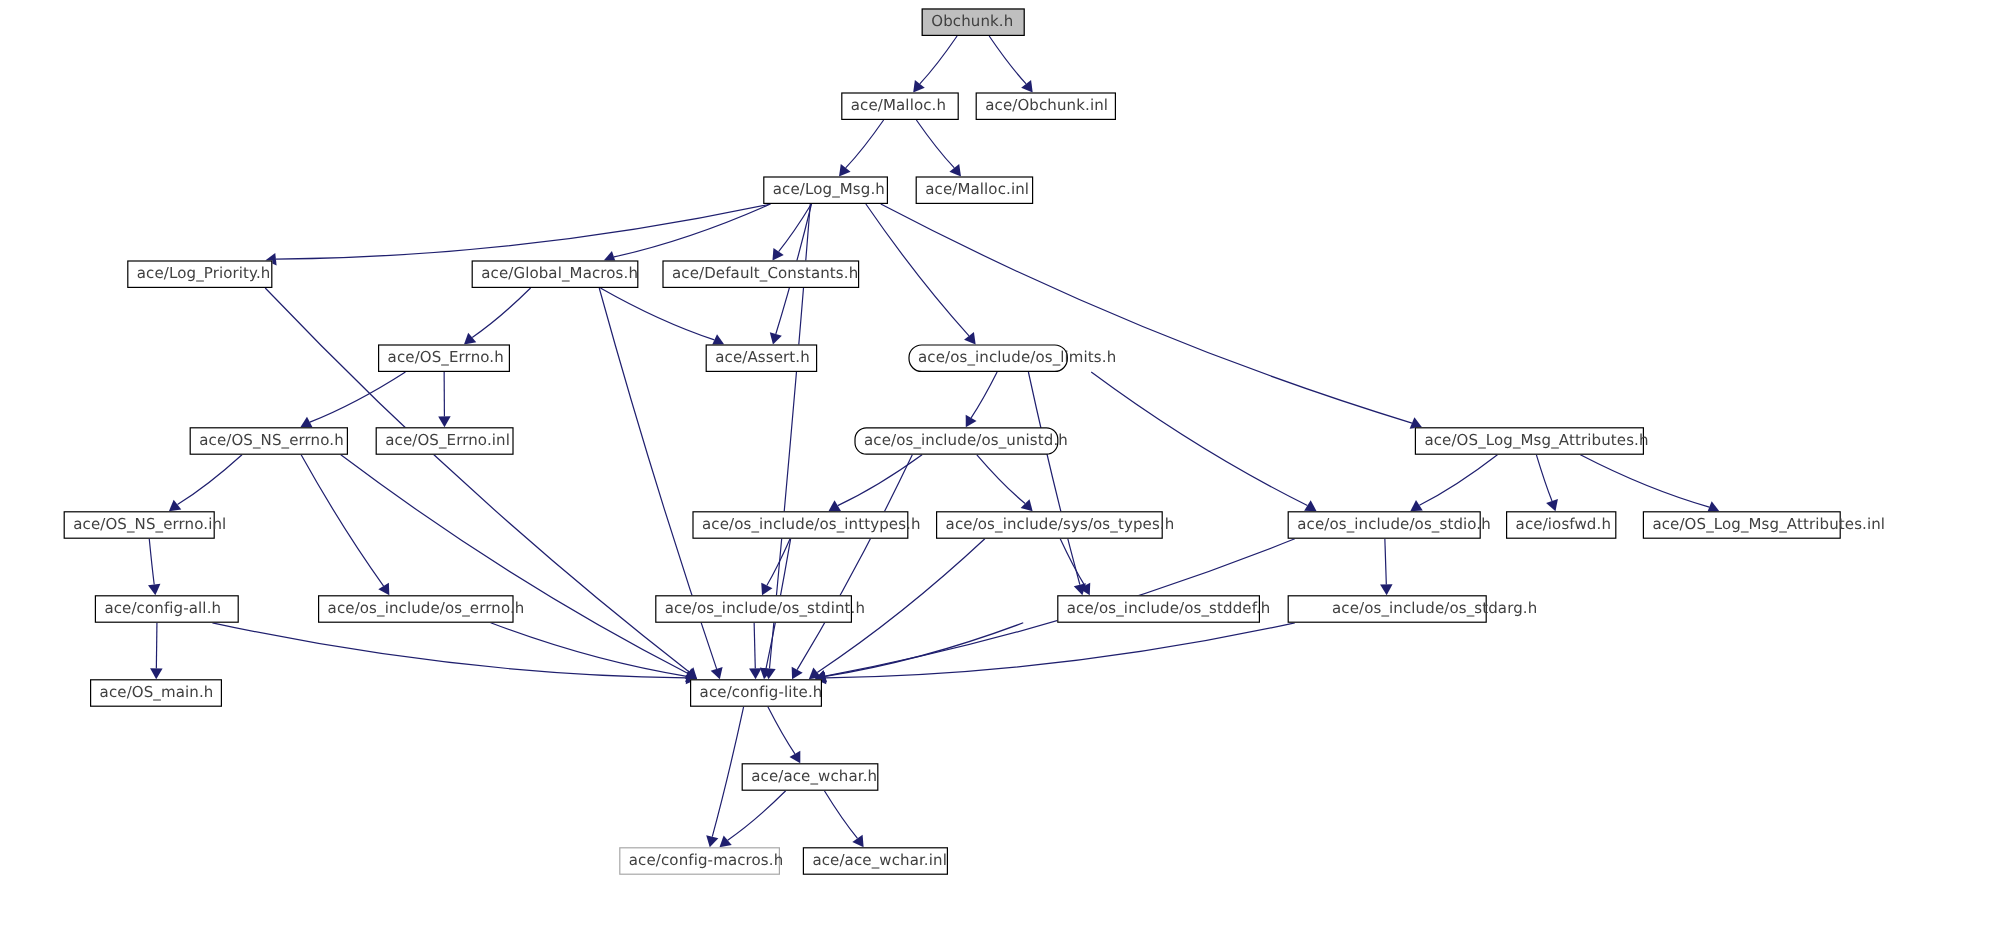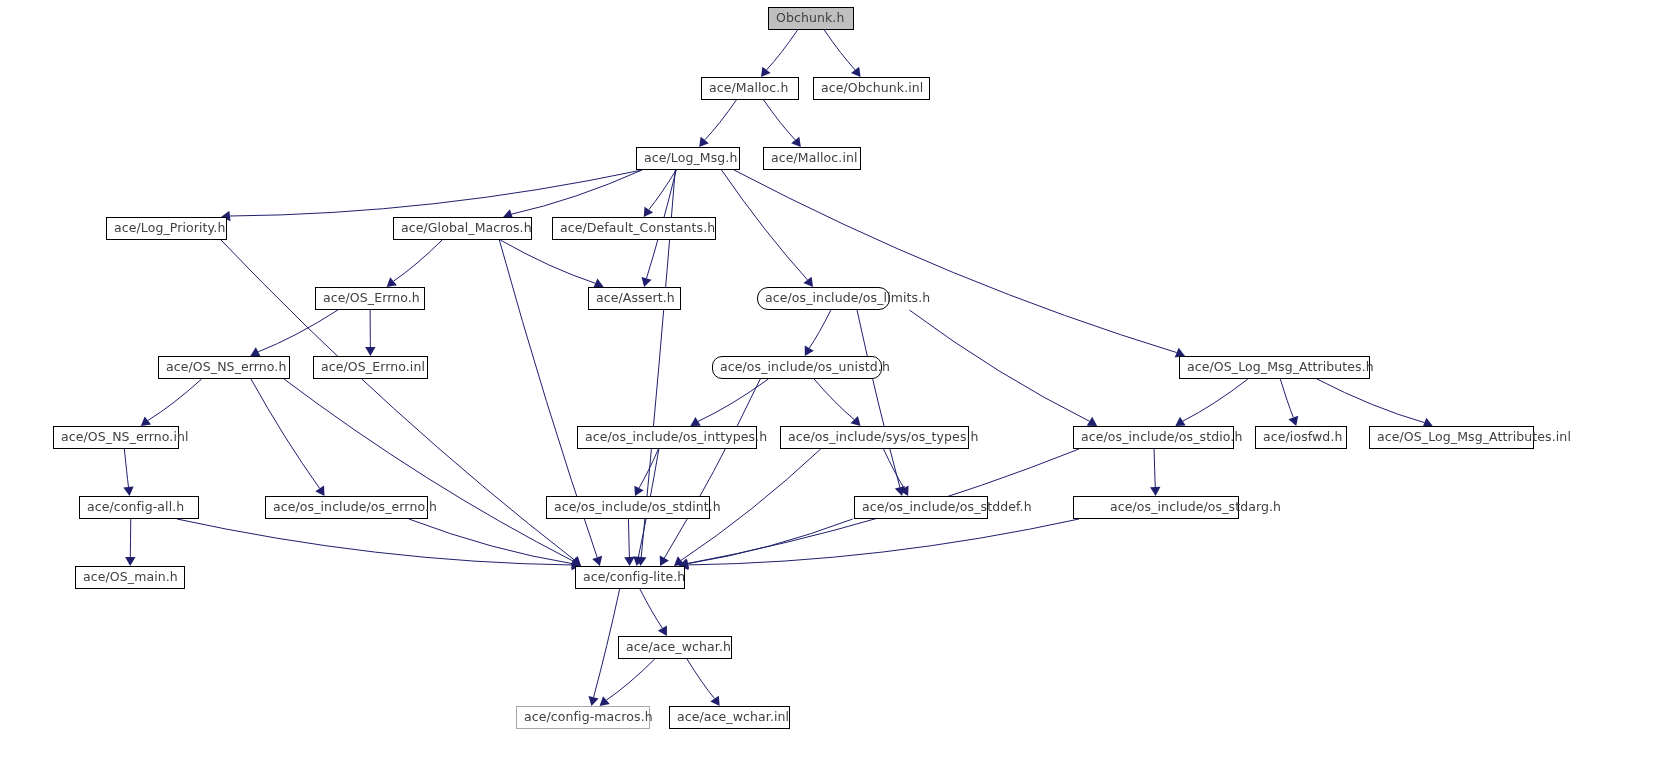--- a/index.html
+++ b/index.html
@@ -206,21 +206,21 @@
       </div>
       <div class="node" style="left: 79px; top: 496px; width: 120px;">
         <span>ace/config-all.h</span>
       </div>
       <div class="node" style="left: 265px; top: 496px; width: 163px;">
         <span>ace/os_include/os_errno.h</span>
       </div>
       <div class="node" style="left: 546px; top: 496px; width: 164px;">
         <span>ace/os_include/os_stdint.h</span>
       </div>
-      <div class="node" style="left: 854px; top: 496px; width: 134px;">
+      <div class="node" style="left: 881px; top: 496px; width: 169px;">
         <span>ace/os_include/os_stddef.h</span>
       </div>
       <div class="node" style="left: 1073px; top: 496px; width: 166px; padding-left: 36px;">
         <span>ace/os_include/os_stdarg.h</span>
       </div>
       <div class="node" style="left: 75px; top: 566px; width: 110px;">
         <span>ace/OS_main.h</span>
       </div>
       <div class="node" style="left: 575px; top: 566px; width: 110px;">
         <span>ace/config-lite.h</span>

